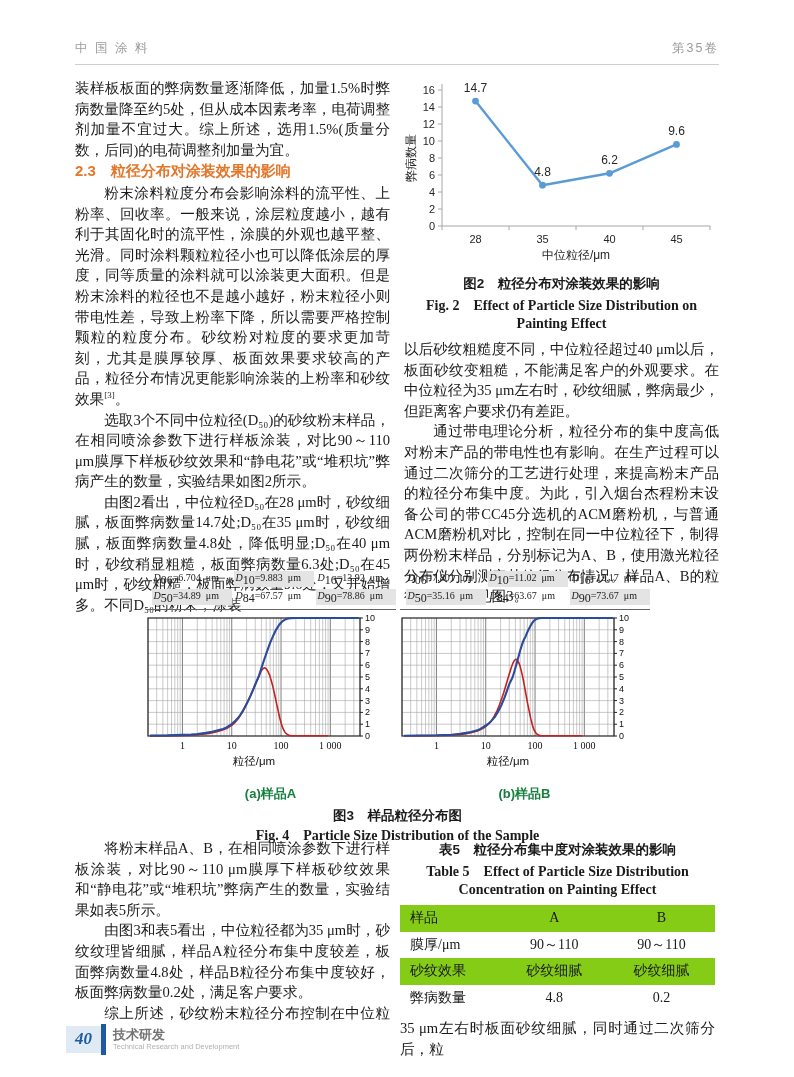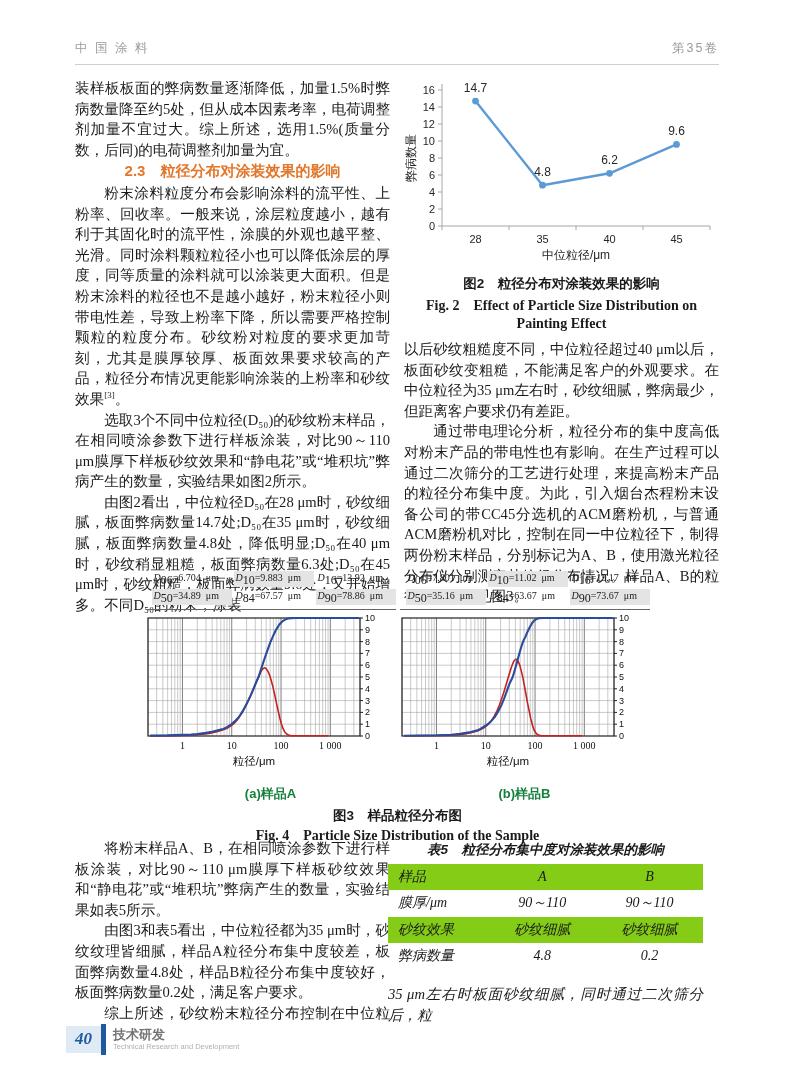--- a/index.html
+++ b/index.html
@@ -7,26 +7,26 @@
         font-family:"Liberation Serif",serif;color:#1a1a1a;padding-left:44px;}
   
   .hdr{position:absolute;left:75px;top:40px;width:644px;display:flex;justify-content:space-between;
        font-family:"Liberation Sans",sans-serif;font-size:12.5px;color:#9b9b9b;
        border-bottom:1px solid #cfcfcf;padding-bottom:7px;letter-spacing:2px;}
   
   .col{position:absolute;width:315px;font-size:14.6px;line-height:20.6px;text-align:justify;}
   #col-lt{left:75px;top:78px;}
   #col-rt{left:404px;top:70px;}
   #col-lb{left:75px;top:838px;}
-  #col-rb{left:388px;top:836px;font-style:italic;}
+  #col-rb{left:400px;top:836px;}
   p{margin:0;}
   .ind{text-indent:2em;}
   sup.ref{font-size:9px;vertical-align:super;line-height:0;}
   .sec-head{font-family:"Liberation Sans",sans-serif;font-weight:bold;color:#E2772B;
-            font-size:15px;margin:1px 0 1px 0;text-align:center;}
+            font-size:15px;margin:1px 0 1px 0;text-align:left;}
   
   .cap-cn{font-family:"Liberation Sans",sans-serif;font-weight:bold;font-size:13.5px;
           text-align:center;margin-top:4px;}
   .cap-en{font-family:"Liberation Serif",serif;font-weight:bold;font-size:14px;
           text-align:center;line-height:1.3;margin:2px auto 6px auto;}
   
   #fig2-wrap{width:315px;height:200px;}
   
   #fig3{position:absolute;left:75px;top:571px;width:645px;}
   #fig3 .panels{display:flex;justify-content:center;gap:4px;}
@@ -318,20 +318,21 @@
   </div>
 
   <div class="col" id="col-lb">
     <p class="ind">将粉末样品A、B，在相同喷涂参数下进行样板涂装，对比90～110 μm膜厚下样板砂纹效果和“静电花”或“堆积坑”弊病产生的数量，实验结果如表5所示。</p>
     <p class="ind">由图3和表5看出，中位粒径都为35 μm时，砂纹纹理皆细腻，样品A粒径分布集中度较差，板面弊病数量4.8处，样品B粒径分布集中度较好，板面弊病数量0.2处，满足客户要求。</p>
     <p class="ind">综上所述，砂纹粉末粒径分布控制在中位粒径为</p>
   </div>
 
   <div class="col" id="col-rb">
     <div class="cap-cn">表5　粒径分布集中度对涂装效果的影响</div>
+    <div class="cap-en">Table 5　Effect of Particle Size Distribution Concentration on Painting Effect</div>
     <table id="tbl5">
       <tbody>
         <tr class="shade">
           <td>样品</td>
           <td>A</td>
           <td>B</td>
         </tr>
         <tr>
           <td>膜厚/μm</td>
           <td>90～110</td>
@@ -342,21 +343,21 @@
           <td>砂纹细腻</td>
           <td>砂纹细腻</td>
         </tr>
         <tr>
           <td>弊病数量</td>
           <td>4.8</td>
           <td>0.2</td>
         </tr>
       </tbody>
     </table>
-    <p style="margin-top:14px">35 μm左右时板面砂纹细腻，同时通过二次筛分后，粒</p>
+    <p style="margin-top:7px">35 μm左右时板面砂纹细腻，同时通过二次筛分后，粒</p>
   </div>
 
   <div id="footer">
     <span id="pgnum">40</span>
     <span id="fbar"></span>
     <span id="fsec">
       <span class="cn">技术研发</span>
       <span class="en">Technical Research and Development</span>
     </span>
   </div>

